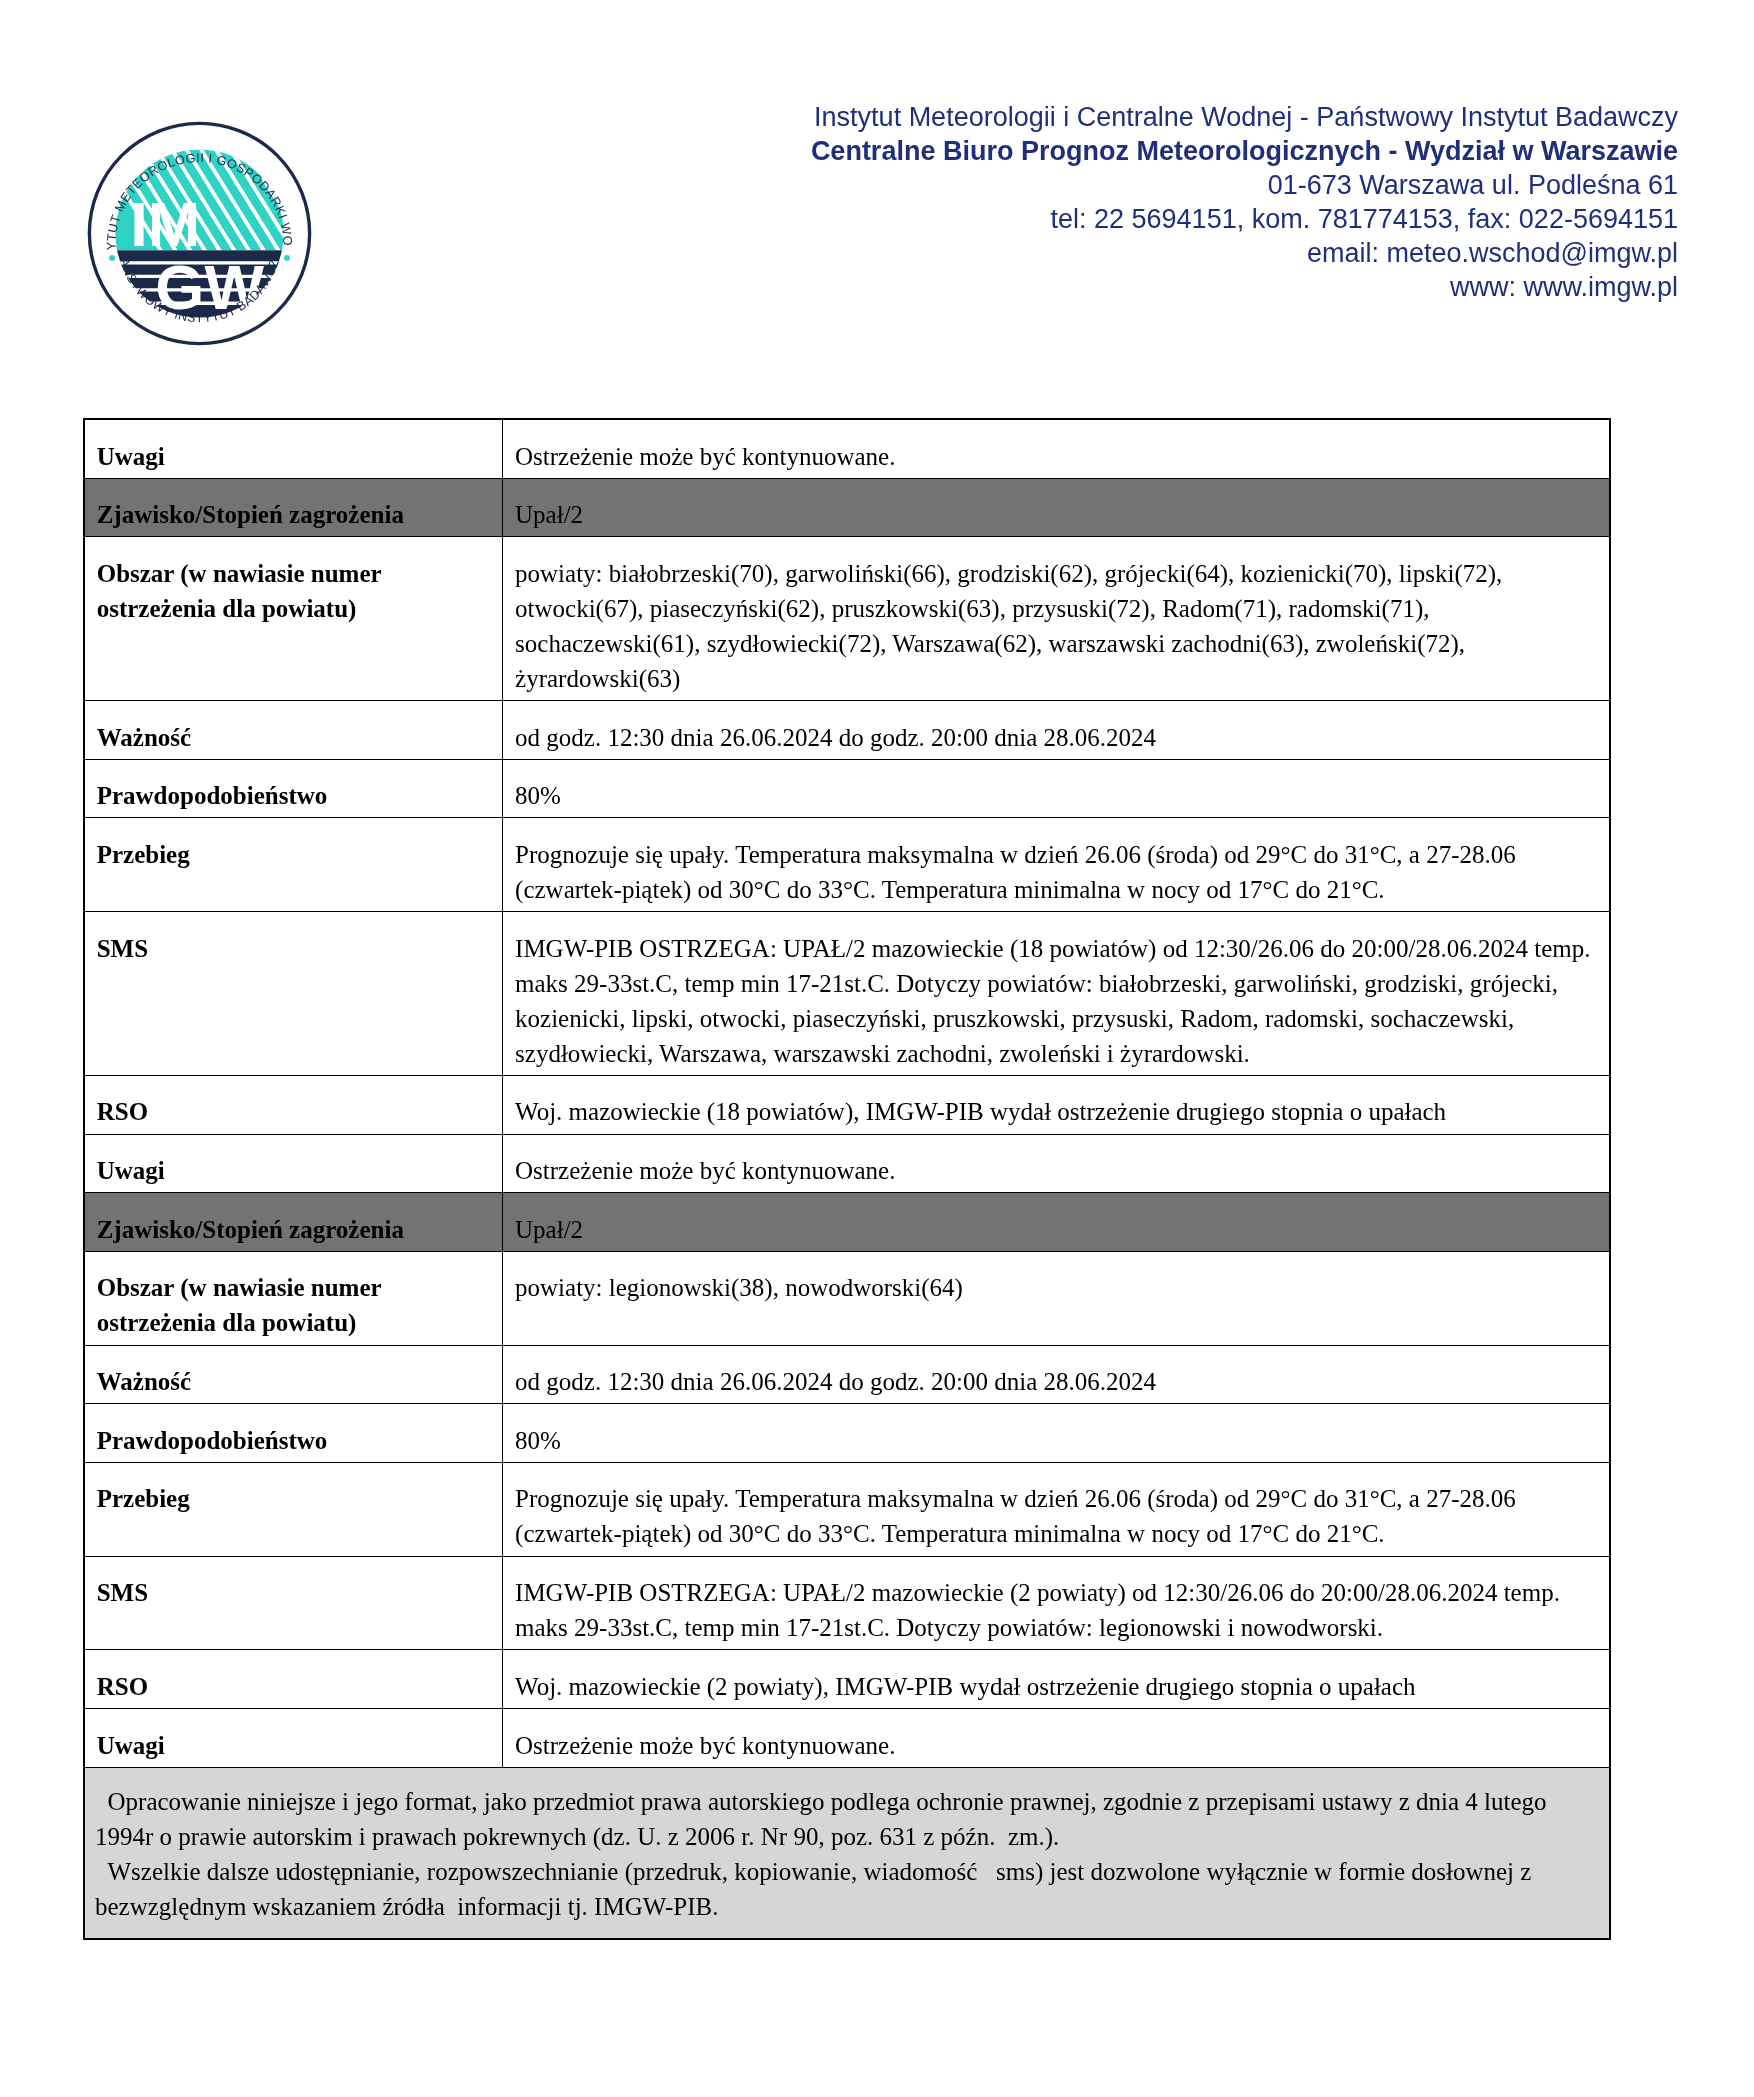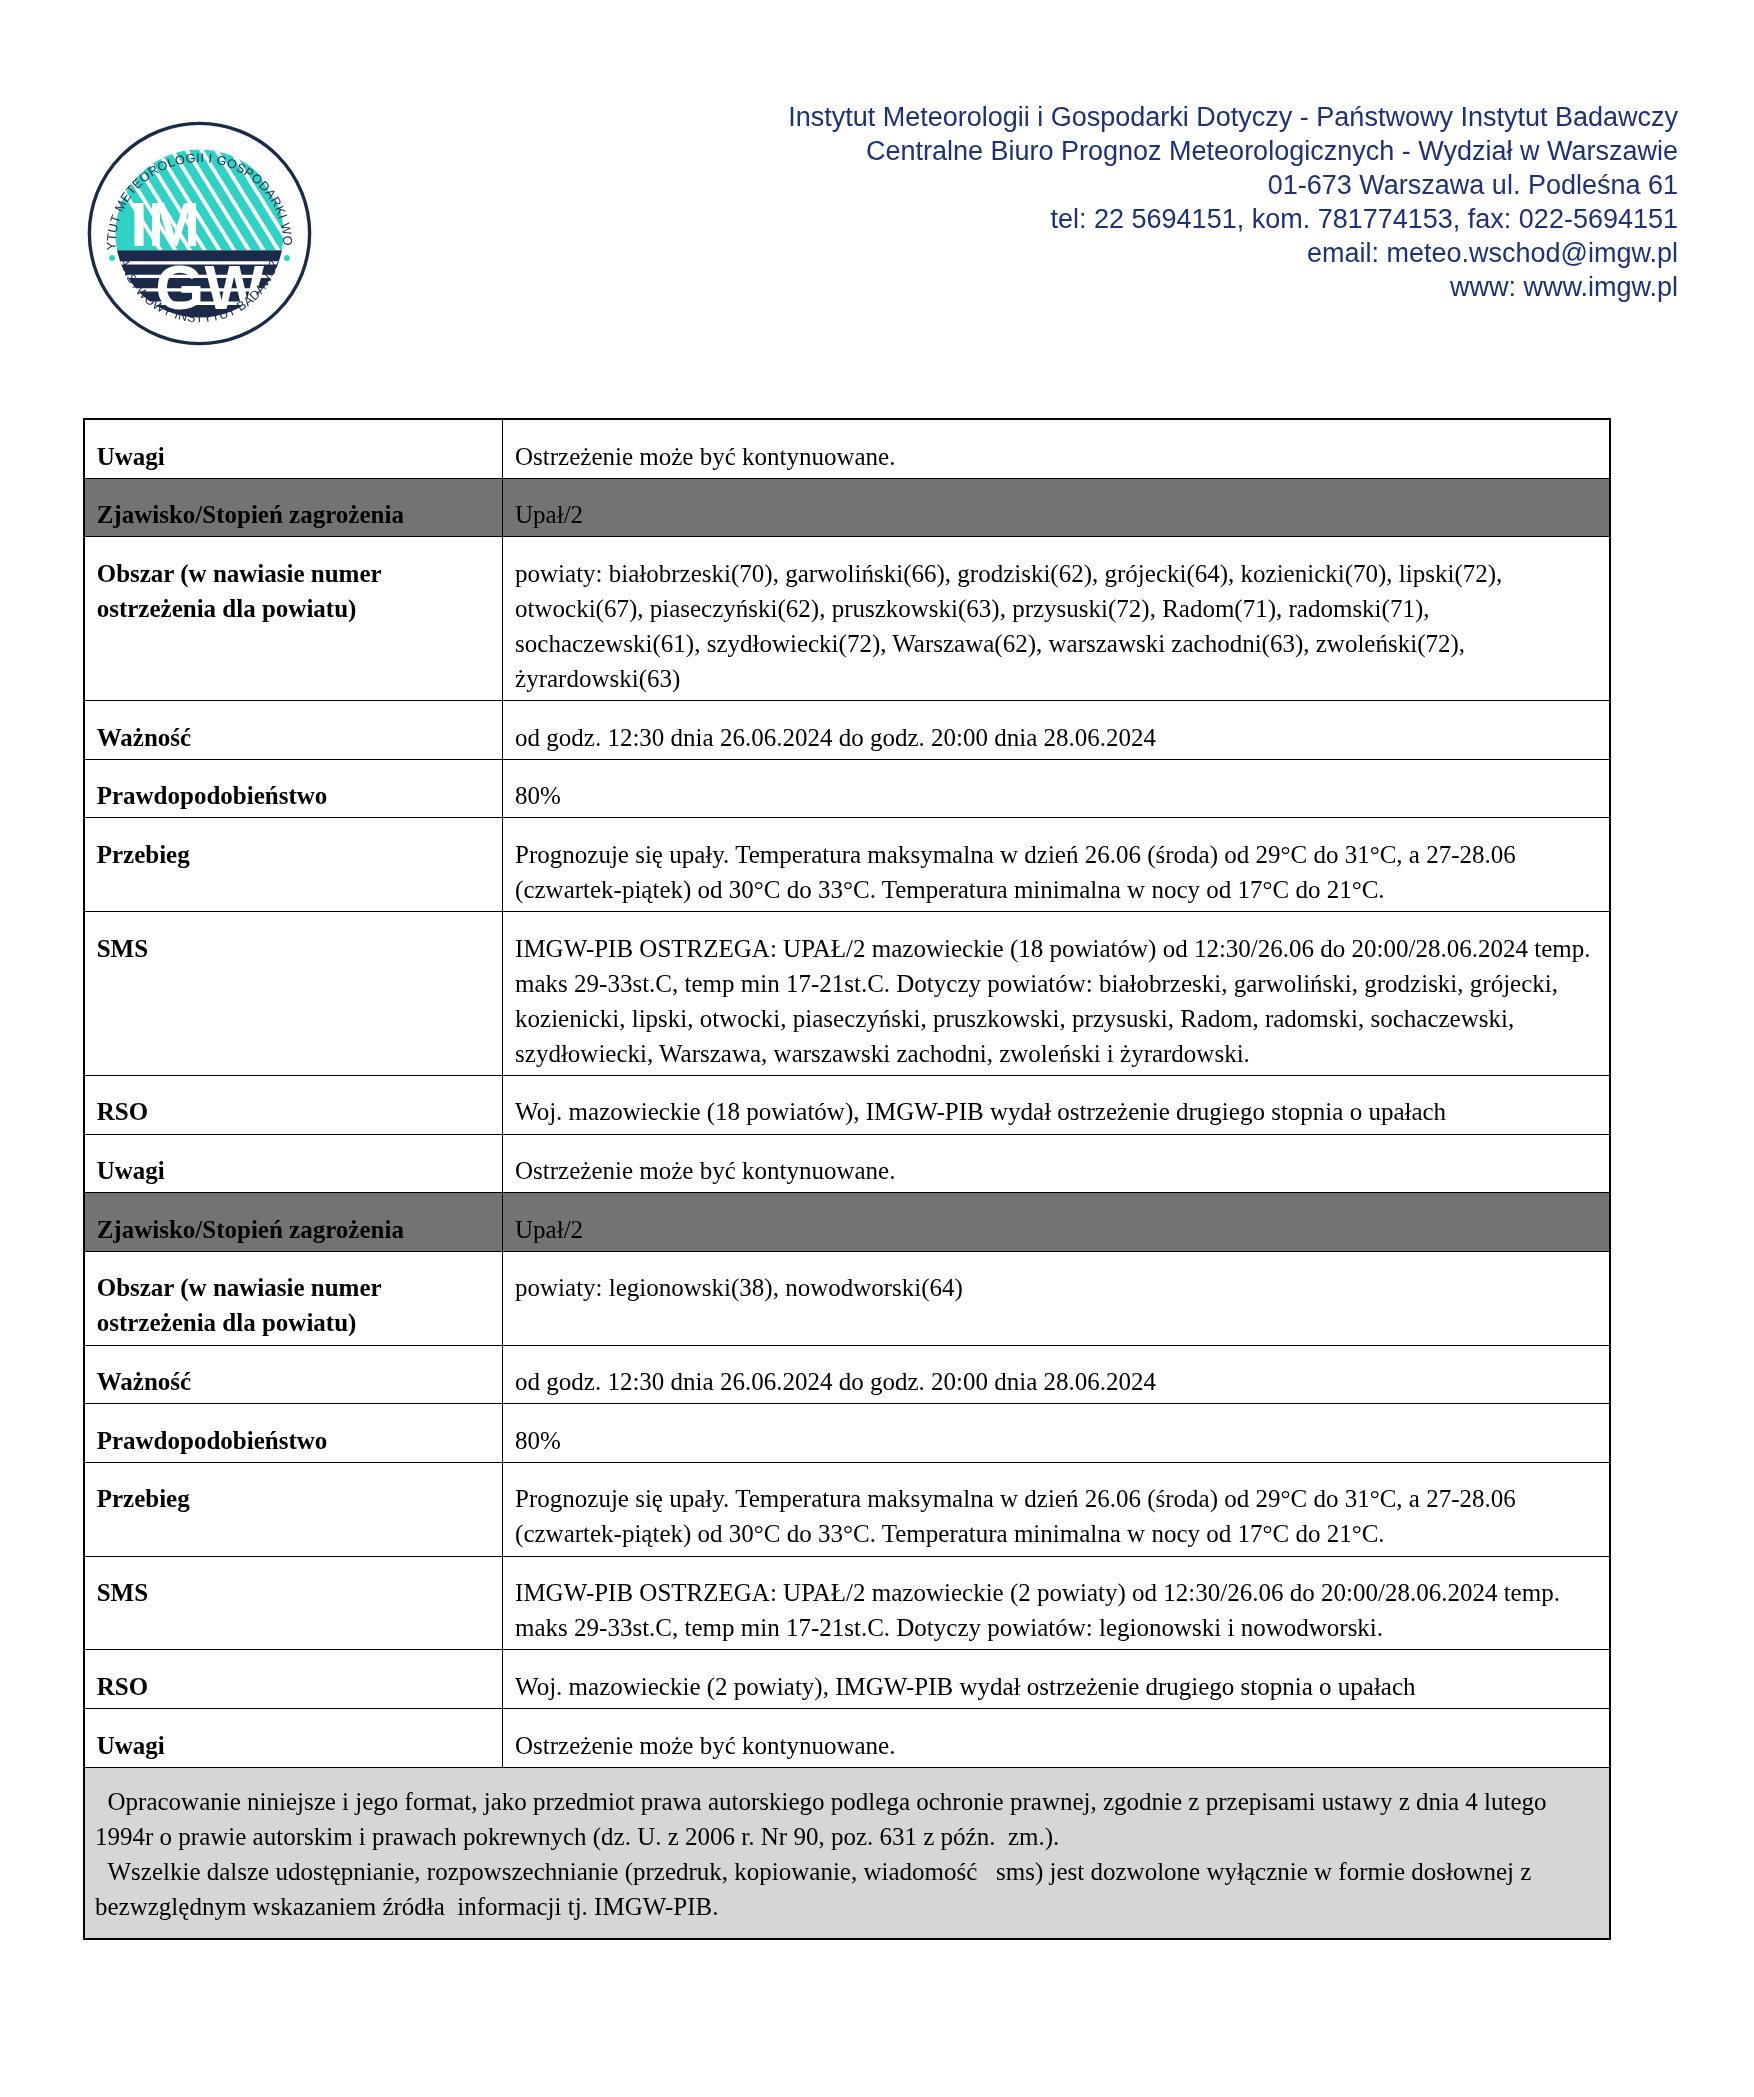--- a/index.html
+++ b/index.html
@@ -7,21 +7,21 @@
   .page { position: absolute; left: 0; top: 0; width: 1754px; height: 2483px; }
 
   
   .logo { position: absolute; left: 86px; top: 120px; width: 227px; height: 227px; }
   .header-info {
     position: absolute; right: 76px; top: 100px; width: 1049px;
     text-align: right; color: #1f2f7a;
     font-family: "Liberation Sans", "DejaVu Sans", sans-serif;
     font-size: 27px; line-height: 34px;
   }
-  .header-info .bold { font-weight: normal; }
+  .header-info .bold { font-weight: bold; }
 
   
   .warn-table {
     position: absolute; left: 83px; top: 418px; width: 1528px;
     border-collapse: collapse;
     font-family: "Liberation Serif", "DejaVu Serif", serif;
     font-size: 25px; line-height: 35px; color: #000;
     border: 2.1px solid #000;
   }
   .warn-table td {
@@ -81,21 +81,21 @@
       </text>
       <text font-family="Liberation Sans, sans-serif" font-size="30" fill="#1c2a4a" letter-spacing="1">
         <textPath href="#arcBot" startOffset="50%" text-anchor="middle">PAŃSTWOWY INSTYTUT BADAWCZY</textPath>
       </text>
       <circle cx="62" cy="328" r="7" fill="#2fd3c5"></circle>
       <circle cx="478" cy="328" r="7" fill="#2fd3c5"></circle>
     </svg>
   </div>
 
   <div class="header-info">
-    <div>Instytut Meteorologii i Gospodarki Dotyczy - Państwowy Instytut Badawczy</div>
+    <div>Instytut Meteorologii i Centralne Wodnej - Państwowy Instytut Badawczy</div>
     <div class="bold">Centralne Biuro Prognoz Meteorologicznych - Wydział w Warszawie</div>
     <div>01-673 Warszawa ul. Podleśna  61</div>
     <div>tel: 22 5694151, kom. 781774153, fax: 022-5694151</div>
     <div>email: meteo.wschod@imgw.pl</div>
     <div>www: www.imgw.pl</div>
   </div>
 
   <table class="warn-table">
     <tbody>
       <tr>

